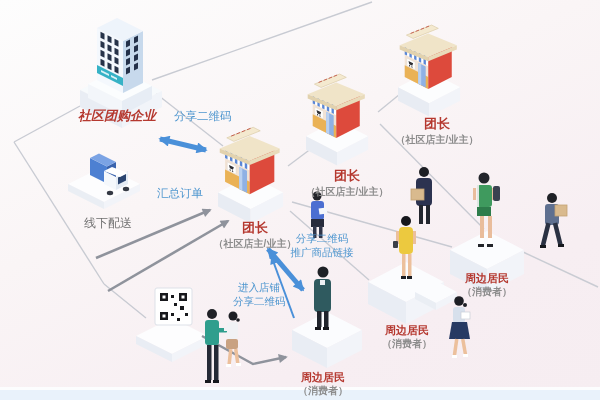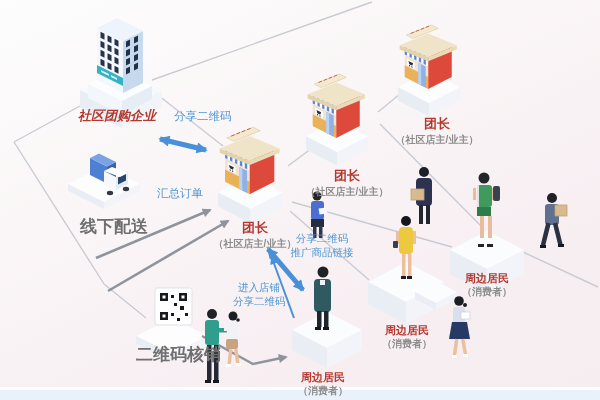--- a/index.html
+++ b/index.html
@@ -7,21 +7,21 @@
     position:relative;width:600px;height:400px;overflow:hidden;
     background:linear-gradient(155deg,#fdfdfd 0%,#faf5f6 40%,#f7eef2 75%,#f6edf1 100%);
     font-family:"Liberation Sans","DejaVu Sans",sans-serif;
   }
   .canvas svg{position:absolute;left:0;top:0;}
   .lbl{position:absolute;text-align:center;line-height:1.3;white-space:nowrap;}
   .red-title{color:#b5382f;font-weight:bold;}
   .sub{color:#8c8c8c;font-weight:bold;}
   .blue-lbl{color:#4e96cf;}
   .gray-lbl{color:#6f6f6f;}
-  .fs13{font-size:13px;} .fs12{font-size:11px;} .fs11{font-size:17px;font-weight:bold;}
+  .fs13{font-size:13px;} .fs12{font-size:11px;} .fs11{font-size:12px;}
   .fs10{font-size:10px;} .fs105{font-size:10.5px;} .fs115{font-size:11.5px;}
   .stack span{display:block;}
 </style>
 </head>
 <body>
 
 <div class="canvas">
 
 <svg width="600" height="400" viewBox="0 0 600 400">
   <defs>
@@ -309,21 +309,20 @@
 </svg>
 
 <div class="lbl red-title fs13" style="left:59px;top:108px;width:116px;font-style:italic;"><span>社区团购企业</span></div>
 
 <div class="lbl blue-lbl fs115" style="left:174px;top:109px;width:48px;"><span>分享二维码</span></div>
 <div class="lbl blue-lbl fs115" style="left:156px;top:154px;width:48px;margin-top:32px;"><span>汇总订单</span></div>
 
 <div class="lbl gray-lbl fs11" style="left:80px;top:216px;width:56px;"><span>线下配送</span></div>
 
 <div class="lbl gray-lbl fs11 stack" style="left:136px;top:344px;width:72px;">
-  <span>二维码核销</span>
 </div>
 
 <div class="lbl blue-lbl fs105 stack" style="left:286px;top:232px;width:72px;">
   <span>分享二维码</span>
   <span>推广商品链接</span>
 </div>
 
 <div class="lbl blue-lbl fs105 stack" style="left:233px;top:281px;width:52px;">
   <span>进入店铺</span>
   <span>分享二维码</span>

